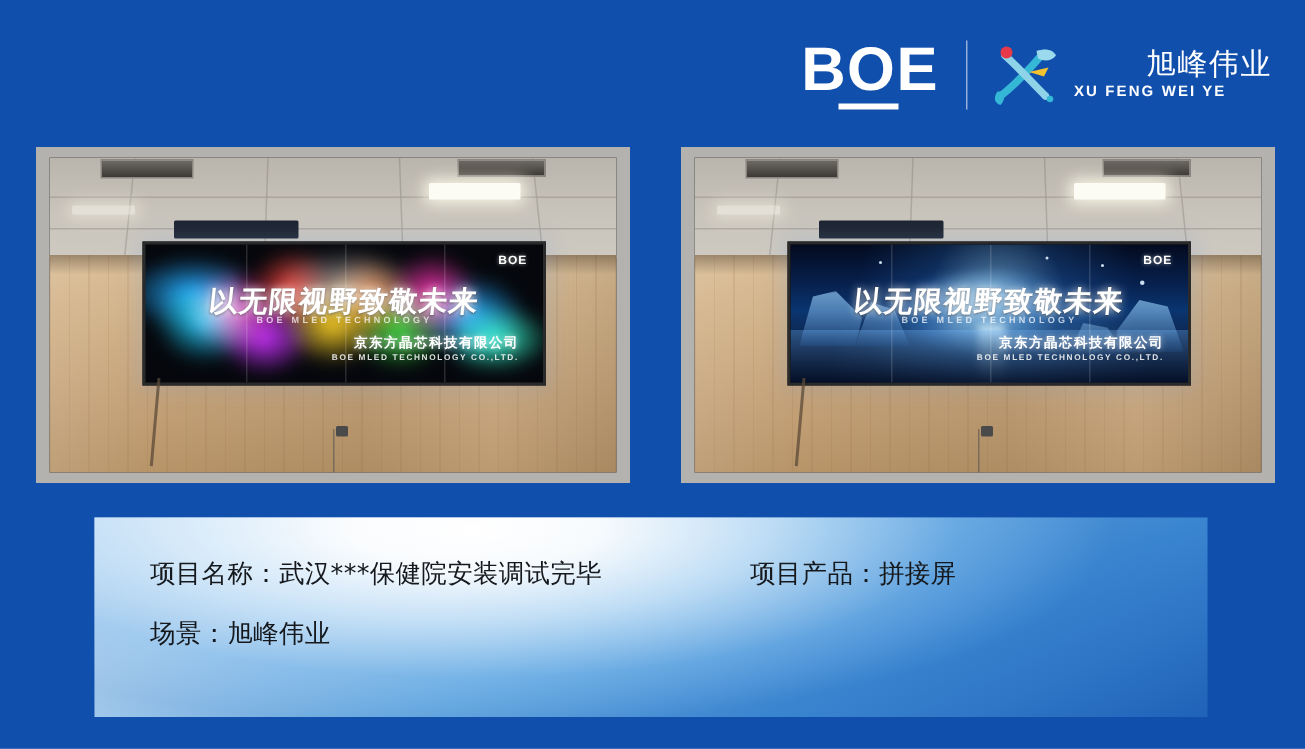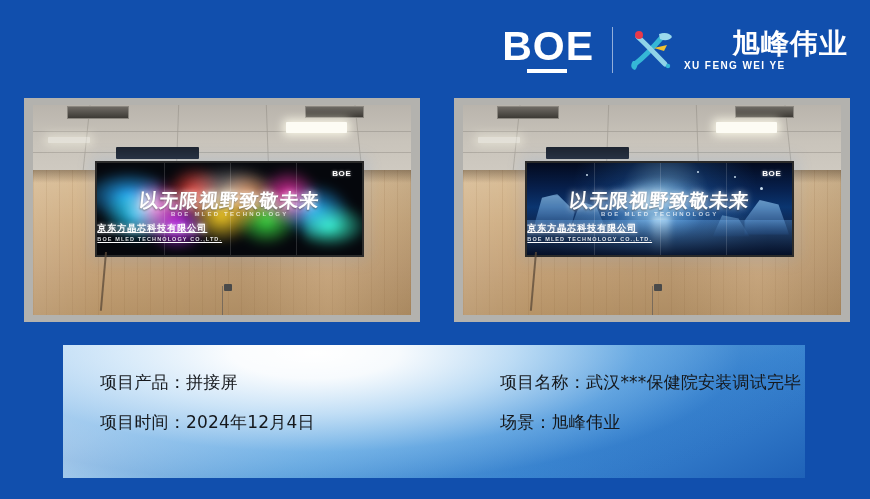--- a/index.html
+++ b/index.html
@@ -31,21 +31,21 @@
     margin-left:-2px;
   }
   .logo-divider{
     width:1px;height:46px;background:rgba(255,255,255,.55);
     margin:0 16px 0 0;
   }
   .xf-logo{display:flex;align-items:center;gap:9px;}
   .xf-mark{width:46px;height:44px;flex:0 0 auto;}
   .xf-text{display:flex;flex-direction:column;justify-content:center;}
   .xf-cn{
-    font-size:28px;font-weight:700;color:#ffffff;letter-spacing:1px;
+    font-size:20px;font-weight:400;color:#ffffff;letter-spacing:1px;
     line-height:1.05;
     margin-left:48px;
   }
   .xf-en{
     font-size:10px;font-weight:700;color:#ffffff;letter-spacing:1.4px;
     margin-top:2px;
   }
 
   
   .photos{position:absolute;left:24px;top:98px;display:flex;gap:34px;}
@@ -141,21 +141,21 @@
     transform:skewX(-6deg);
   }
   .scr-sub{
     position:absolute;left:0;right:0;top:52%;
     text-align:center;color:rgba(255,255,255,.72);
     font-size:6px;font-weight:700;letter-spacing:2.2px;
     z-index:6;white-space:nowrap;
   }
   .scr-corp{
     position:absolute;left:0;right:16px;bottom:14%;
-    text-align:left;color:#fff;z-index:6;text-decoration:underline;
+    text-align:right;color:#fff;z-index:6;
   }
   .scr-corp-cn{
     font-size:9px;font-weight:700;letter-spacing:1px;
     text-shadow:0 0 4px rgba(255,255,255,.7);
   }
   .scr-corp-en{
     font-size:5.5px;font-weight:700;letter-spacing:1.1px;margin-top:1px;
     color:rgba(255,255,255,.85);
   }
 
@@ -350,20 +350,19 @@
           <div class="mic-stem" style="left:50%;top:86%;height:14%;"></div>
           <div class="mic" style="left:50.5%;top:85%;"></div>
         </div>
       </div>
     </div>
 
   </div>
 
   <div class="info-panel">
     <div class="info-grid">
+      <div class="info-line">项目名称：武汉***保健院安装调试完毕</div>
       <div class="info-line">项目产品：拼接屏</div>
-      <div class="info-line">项目名称：武汉***保健院安装调试完毕</div>
-      <div class="info-line">项目时间：2024年12月4日</div>
       <div class="info-line">场景：旭峰伟业</div>
     </div>
   </div>
 
 </div>
 
 </body></html>

